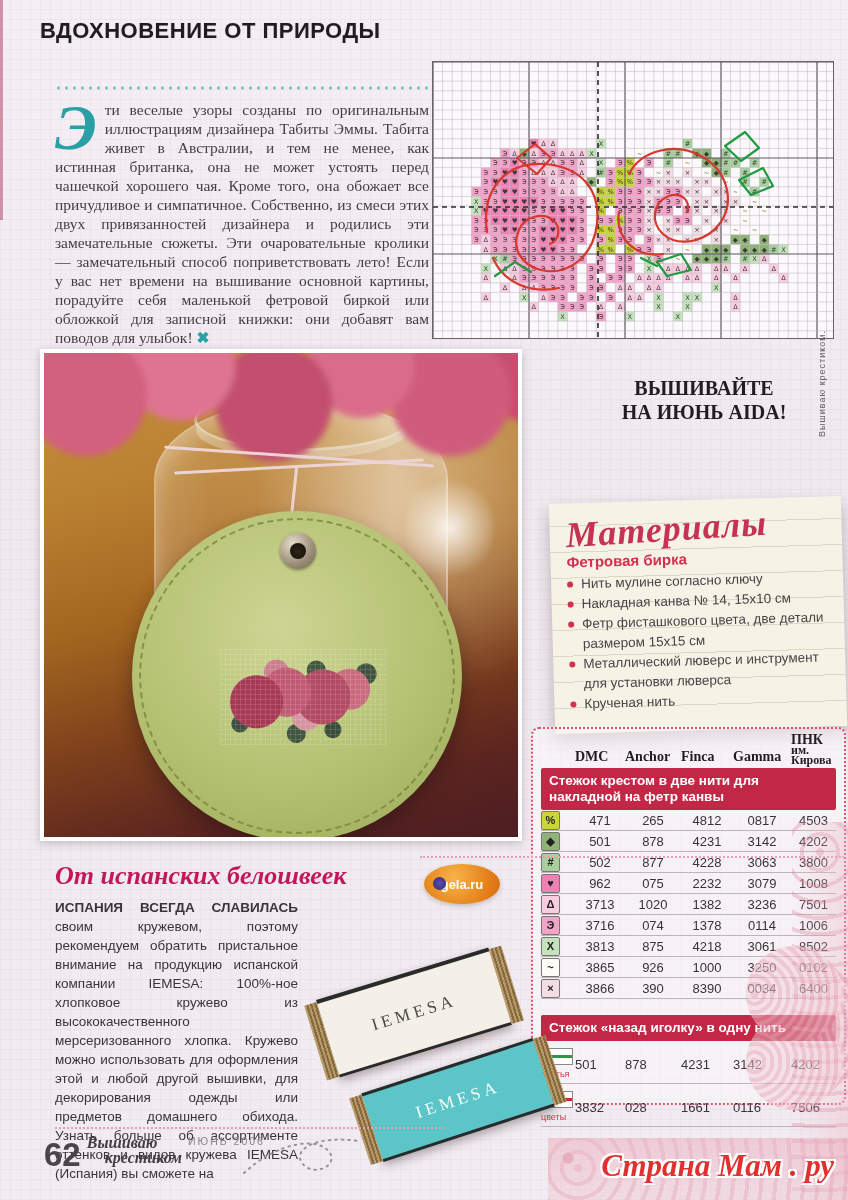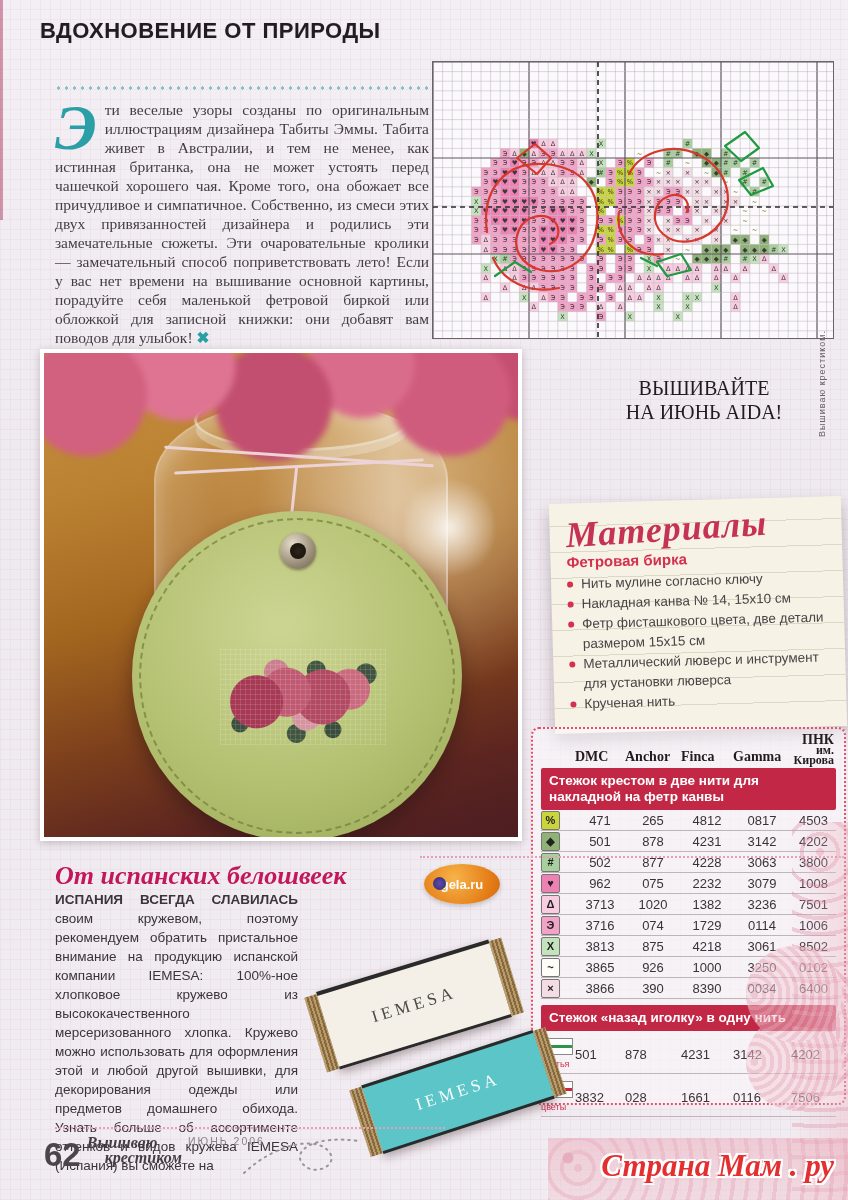--- a/index.html
+++ b/index.html
@@ -85,61 +85,61 @@
       radial-gradient(circle at 88% 26%, #3f5340 0 10px, transparent 11px),
       radial-gradient(circle at 58% 22%, #43573f 0 9px, transparent 10px),
       radial-gradient(circle at 34% 24%, #cb7e8d 0 12px, transparent 13px);}
   .stitch-rose::after{content:"";position:absolute;inset:0;
     background:repeating-linear-gradient(0deg, rgba(255,255,255,.12) 0 1px, transparent 1px 5px),
                repeating-linear-gradient(90deg, rgba(255,255,255,.12) 0 1px, transparent 1px 5px);}
 
   
   .aida{position:absolute;left:566px;top:376px;width:276px;text-align:center;
     font-family:"Liberation Serif",serif;color:#241b20;}
-  .aida .t{font-weight:normal;font-size:20px;line-height:24px;}
+  .aida .t{font-weight:bold;font-size:20px;line-height:24px;}
   .aida .b{font-style:italic;font-size:17px;line-height:21px;margin-top:4px;color:#33292e;}
 
   
   .materials{position:absolute;left:552px;top:500px;width:292px;height:230px;
     transform:rotate(-1.6deg);background:#f6f3e6;
     background-image:repeating-linear-gradient(0deg, transparent 0 25px, #ddd8c4 25px 26px);
     box-shadow:0 8px 16px rgba(60,30,40,.3);padding:6px 14px 10px 16px;box-sizing:border-box;}
   .materials h2{margin:0;font-family:"Liberation Serif",serif;font-style:italic;font-weight:bold;
     font-size:36px;color:#c53252;transform:rotate(-2deg);letter-spacing:1px;}
   .materials h3{margin:2px 0 4px;font-size:15px;color:#d5304e;font-weight:bold;}
   .materials ul{margin:0;padding:0;list-style:none;}
   .materials li{position:relative;padding-left:14px;font-size:13.5px;line-height:20px;color:#4a4347;}
   .materials li::before{content:"";position:absolute;left:0;top:7px;width:6px;height:6px;border-radius:50%;background:#d5304e;}
 
   
   .ttable{position:absolute;left:531px;top:727px;width:315px;height:378px;
     border:2px dotted #e0516f;border-radius:8px;padding:6px 8px;box-sizing:border-box;
     background:rgba(250,247,250,.6);}
   .thead{display:grid;grid-template-columns:34px 50px 56px 52px 58px 1fr;align-items:end;
     font-family:"Liberation Serif",serif;font-weight:bold;font-size:14px;color:#241b20;padding:0 2px 3px 0;}
-  .thead .pnk{text-align:right;line-height:10px;}
+  .thead .pnk{line-height:10px;}
   .thead .pnk small{display:block;font-size:12px;font-weight:bold;}
   .banner{background:#c22845;color:#fff;font-size:13.5px;line-height:16px;font-weight:bold;
     padding:5px 8px;border-radius:2px;}
   .trow{display:grid;grid-template-columns:34px 50px 56px 52px 58px 1fr;align-items:center;
     height:20px;border-bottom:1px solid #bdb5ba;font-size:13px;color:#3b3238;}
   .trow .code{text-align:center;}
   .sw{width:17px;height:17px;border:1px solid #777;border-radius:2px;display:flex;
     align-items:center;justify-content:center;font-size:11px;font-weight:bold;color:#222;line-height:1;}
   .brow{display:grid;grid-template-columns:34px 50px 56px 52px 58px 1fr;align-items:center;
     min-height:38px;border-bottom:1px solid #bdb5ba;font-size:13px;color:#3b3238;margin-top:4px;}
   .linebox{width:30px;height:15px;border:1px solid #888;background:#fff;display:flex;align-items:center;}
   .linebox i{display:block;width:100%;height:3px;}
   .blabel{font-size:9px;color:#d5304e;margin-top:1px;}
 
   
   .choice{position:absolute;left:55px;top:862px;width:468px;}
   .choice h2{margin:0;font-family:"Liberation Serif",serif;font-style:italic;font-size:30px;
     line-height:30px;color:#241b20;font-weight:bold;}
-  .choice h3{margin:0 0 0;font-family:"Liberation Serif",serif;font-style:italic;font-size:26px;
+  .choice h3{margin:0 0 8px;font-family:"Liberation Serif",serif;font-style:italic;font-size:26px;
     line-height:28px;color:#c2185b;font-weight:bold;}
   .choice .body{font-size:13.5px;line-height:19px;color:#3c343a;text-align:justify;}
   .choice .lead{font-weight:bold;}
   .cards{float:right;width:215px;height:205px;margin:64px 0 0 10px;position:relative;}
   .card{position:absolute;box-shadow:0 4px 10px rgba(50,25,30,.35);display:flex;align-items:center;justify-content:center;}
   .card .fr{position:absolute;top:-2px;bottom:-2px;width:13px;
     background:repeating-linear-gradient(90deg,#b79a67 0 2px,#86693f 2px 4px);}
   .card .frL{left:-13px;} .card .frR{right:-13px;}
   .card1{left:16px;top:10px;width:180px;height:74px;transform:rotate(-17deg);background:#f4f0e7;
     border-top:4px solid #2a2a2a;border-bottom:3px solid #2a2a2a;}
@@ -1125,21 +1125,21 @@
           <span class="code">1382</span>
           <span class="code">3236</span>
           <span class="code">7501</span>
         </div>
         <div class="trow">
           <span>
             <span class="sw" style="background: rgb(243, 163, 199);">Э</span>
           </span>
           <span class="code">3716</span>
           <span class="code">074</span>
-          <span class="code">1729</span>
+          <span class="code">1378</span>
           <span class="code">0114</span>
           <span class="code">1006</span>
         </div>
         <div class="trow">
           <span>
             <span class="sw" style="background: rgb(196, 226, 187);">X</span>
           </span>
           <span class="code">3813</span>
           <span class="code">875</span>
           <span class="code">4218</span>
@@ -1160,21 +1160,21 @@
           <span>
             <span class="sw" style="background: rgb(243, 220, 228);">×</span>
           </span>
           <span class="code">3866</span>
           <span class="code">390</span>
           <span class="code">8390</span>
           <span class="code">0034</span>
           <span class="code">6400</span>
         </div>
       </div>
-    <div class="banner" style="margin-top:6px;">Стежок «назад иголку» в одну нить</div>
+    <div class="banner" style="margin-top:16px;">Стежок «назад иголку» в одну нить</div>
     <div id="sec2-rows">
         <div class="brow">
           <span><span class="linebox">
               <i style="background: rgb(47, 148, 71);"></i>
             </span><span class="blabel">листья</span></span>
           <span class="code">501</span>
           <span class="code">878</span>
           <span class="code">4231</span>
           <span class="code">3142</span>
           <span class="code">4202</span>

